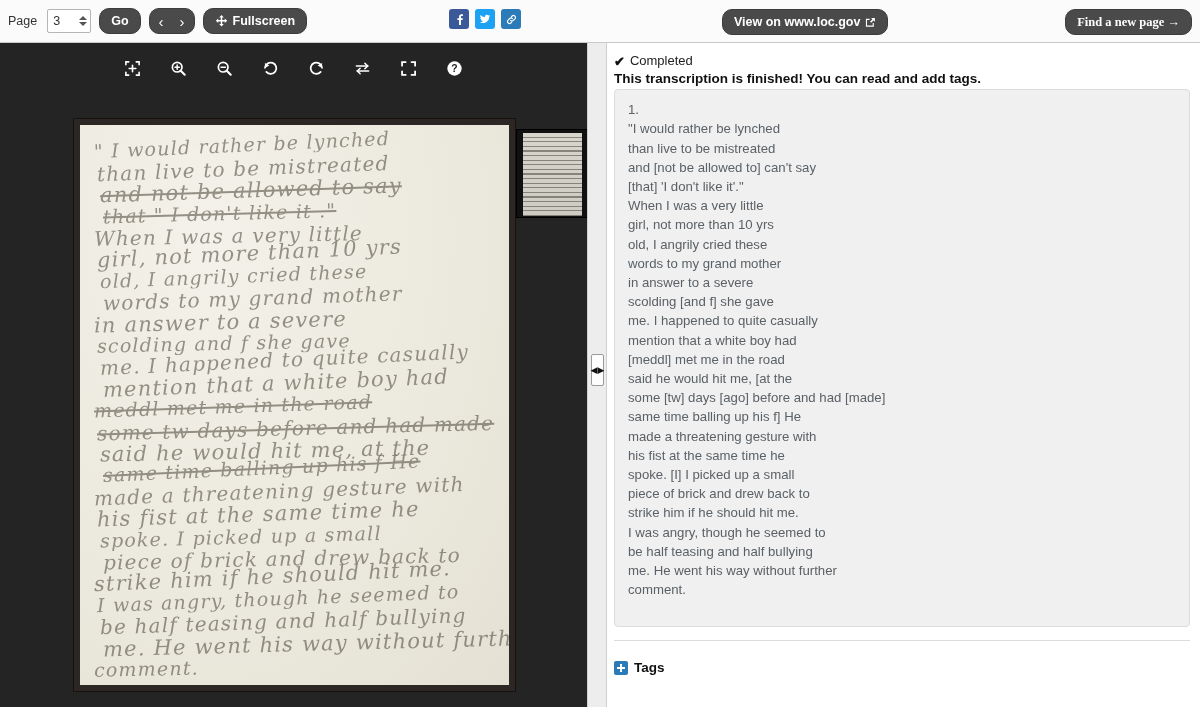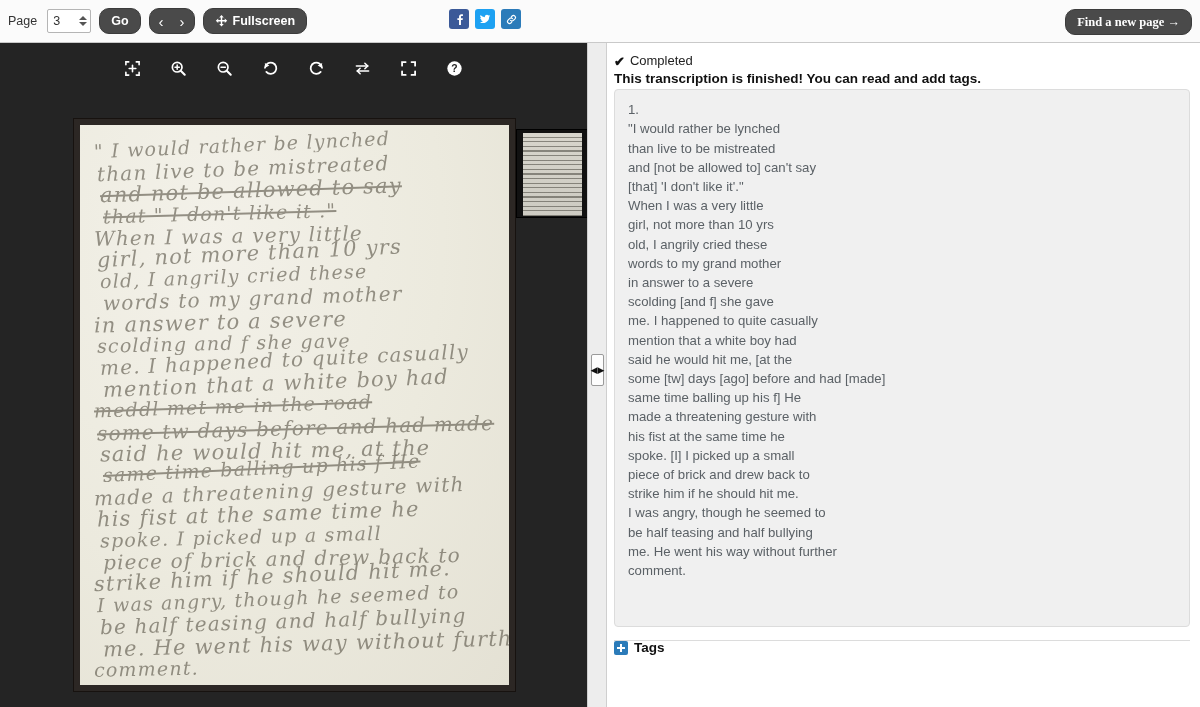--- a/index.html
+++ b/index.html
@@ -281,21 +281,21 @@
     font-size: 13.2px;
     line-height: 19.2px;
     color: #5b6166;
     white-space: pre;
     font-family: "Liberation Sans", sans-serif;
   }
 
   #tags-section {
     margin-top: 13px;
     border-top: 1px solid #dcdcdc;
-    padding-top: 0;
+    padding-top: 20px;
     width: 576px;
   }
   .tags-header {
     display: inline-flex;
     align-items: center;
     gap: 6px;
     cursor: pointer;
   }
   .plus-box {
     width: 14px; height: 14px;
@@ -360,20 +360,27 @@
           <path fill="#fff" d="M13 3.2c-.45.2-.93.33-1.43.4.51-.31.9-.8 1.09-1.37-.48.28-1.01.49-1.58.6A2.48 2.48 0 0 0 9.27 2C7.9 2 6.8 3.1 6.8 4.47c0 .2.02.38.06.56A7.04 7.04 0 0 1 1.74 2.4a2.5 2.5 0 0 0 .77 3.3 2.45 2.45 0 0 1-1.12-.3v.03c0 1.2.85 2.2 1.98 2.43a2.5 2.5 0 0 1-1.11.04 2.48 2.48 0 0 0 2.31 1.72A4.97 4.97 0 0 1 1 10.65a7.02 7.02 0 0 0 3.8 1.11c4.56 0 7.05-3.78 7.05-7.05l-.01-.32A5 5 0 0 0 13 3.2z"></path>
         </svg>
     </span>
     <span class="social" style="background:#2b7bb9">
       <svg width="11" height="11" viewBox="0 0 14 14">
           <path fill="none" stroke="#fff" stroke-width="1.5" stroke-linecap="round" d="M5.8 8.2a2.5 2.5 0 0 0 3.6 0l2-2a2.55 2.55 0 0 0-3.6-3.6l-1 1M8.2 5.8a2.5 2.5 0 0 0-3.6 0l-2 2a2.55 2.55 0 0 0 3.6 3.6l1-1"></path>
         </svg>
     </span>
   </div>
 
+  <button class="btn-dark tb-viewloc">
+    <span>View on www.loc.gov</span>
+    <svg width="11" height="11" viewBox="0 0 12 12">
+      <path fill="none" stroke="#fff" stroke-width="1.2" d="M9 6.6V10H1.6V2.6H5"></path>
+      <path fill="#fff" d="M6.6 1h4.2v4.2l-1.5-1.5-2.6 2.6-1.2-1.2 2.6-2.6z"></path>
+    </svg>
+  </button>
 
   <button class="btn-dark tb-find">Find a new page →</button>
 </div>
 
 <div id="viewer-pane">
 
   <div id="viewer-toolbar">
     <span class="vtool">
       <svg width="17" height="17" viewBox="0 0 18 18">
         <g fill="none" stroke="#fff" stroke-width="1.7" stroke-linecap="round">
@@ -488,20 +495,21 @@
       <div class="tr-line">and [not be allowed to] can't say</div>
       <div class="tr-line">[that] 'I don't like it'."</div>
       <div class="tr-line">When I was a very little</div>
       <div class="tr-line">girl, not more than 10 yrs</div>
       <div class="tr-line">old, I angrily cried these</div>
       <div class="tr-line">words to my grand mother</div>
       <div class="tr-line">in answer to a severe</div>
       <div class="tr-line">scolding [and f] she gave</div>
       <div class="tr-line">me. I happened to quite casually</div>
       <div class="tr-line">mention that a white boy had</div>
+      <div class="tr-line">[meddl] met me in the road</div>
       <div class="tr-line">said he would hit me, [at the</div>
       <div class="tr-line">some [tw] days [ago] before and had [made]</div>
       <div class="tr-line">same time balling up his f] He</div>
       <div class="tr-line">made a threatening gesture with</div>
       <div class="tr-line">his fist at the same time he</div>
       <div class="tr-line">spoke. [I] I picked up a small</div>
       <div class="tr-line">piece of brick and drew back to</div>
       <div class="tr-line">strike him if he should hit me.</div>
       <div class="tr-line">I was angry, though he seemed to</div>
       <div class="tr-line">be half teasing and half bullying</div>

